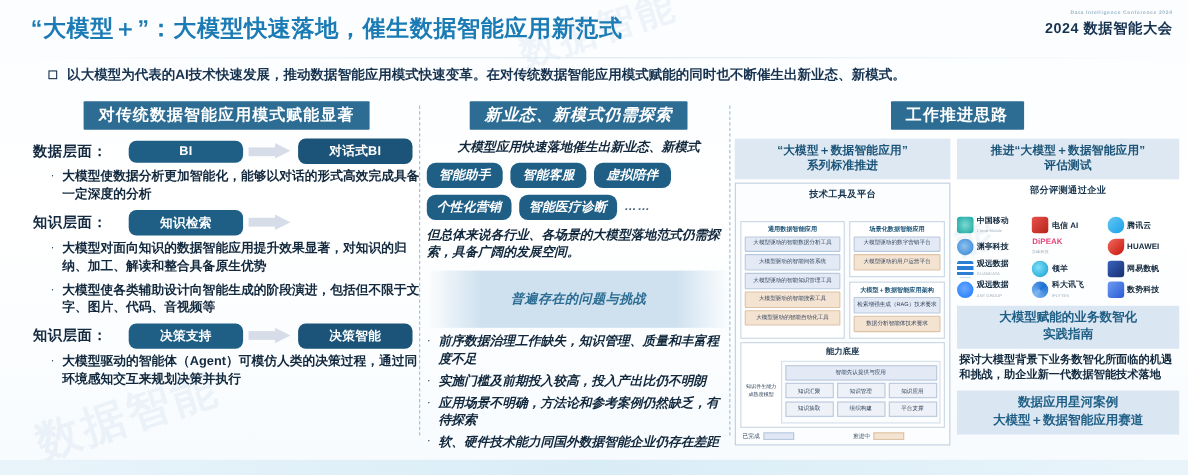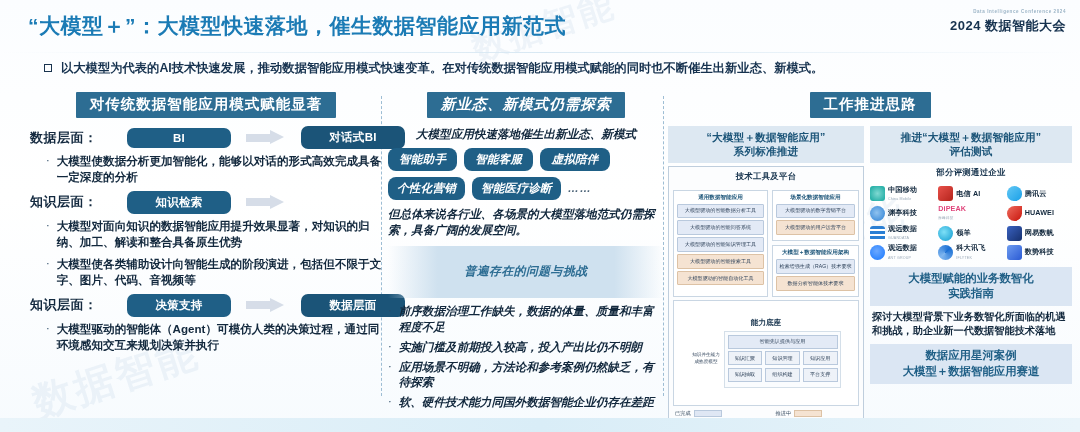--- a/index.html
+++ b/index.html
@@ -68,21 +68,21 @@
   .vdiv-2 { left: 663px; }
 
   .sec-head {
     display: inline-block; background: #2d6d93; color: #ffffff;
     font-size: 14.5px; font-weight: bold; letter-spacing: 1px;
     padding: 3px 14px 4px; border-radius: 1px;
   }
   .head-wrap { text-align: center; margin-bottom: 8px; }
 
   
-  .layer-row { display: flex; align-items: center; gap: 11px; margin-top: 3px; }
+  .layer-row { display: flex; align-items: center; gap: 1px; margin-top: 3px; }
   .layer-label {
     font-size: 13px; font-weight: bold; color: #13293f;
     width: 86px; flex: 0 0 auto; letter-spacing: .5px;
   }
   .pill {
     background: #1f5f86; color: #fff; font-size: 11.5px; font-weight: bold;
     border-radius: 7px; text-align: center; padding: 4px 0;
     width: 104px; flex: 0 0 auto; letter-spacing: .3px;
   }
   .pill.dark { background: #1b5478; }
@@ -132,32 +132,32 @@
   .rc-title {
     background: #dde8f2; color: #1b5478; font-size: 10.6px; font-weight: bold;
     text-align: center; line-height: 1.35; padding: 4px 2px; letter-spacing: .2px;
   }
   .rc-panel {
     border: 1px solid #bfcedd; background: #fcfdfe; padding: 4px;
     margin-top: 3px;
   }
   .panel-cap {
     text-align: center; font-size: 8.4px; font-weight: bold; color: #17344e;
-    margin-bottom: 8px; letter-spacing: .3px;
+    margin-bottom: 19px; letter-spacing: .3px;
   }
   .twocol { display: flex; gap: 4px; }
   .subbox { border: 1px solid #c9d6e3; background: #ffffff; padding: 3px; flex: 1 1 0; }
   .subcap { text-align: center; font-size: 5.6px; font-weight: bold; color: #1b5478; margin-bottom: 2px; }
   .chip {
     border: 1px solid #b9c9dd; background: #e3eaf6; color: #2b3f57;
     font-size: 5.1px; text-align: center; line-height: 1.45; padding: 2.5px 1px;
     margin-bottom: 2.5px; border-radius: 1px;
   }
   .chip.orange { background: #f5e3d2; border-color: #ddc2a5; }
-  .cap-panel { border: 1px solid #c9d6e3; background:#fff; margin-top: 3px; padding: 17px; }
+  .cap-panel { border: 1px solid #c9d6e3; background:#fff; margin-top: 3px; padding: 3px; }
   .cap-head { text-align:center; font-size: 7.6px; font-weight:bold; color:#17344e; margin-bottom:3px; }
   .cap-body { display:flex; gap:3px; align-items:center; }
   .cap-side { font-size:4.6px; color:#2b3f57; width:30px; text-align:center; line-height:1.5; flex:0 0 auto;}
   .cap-main { flex:1 1 auto; border:1px solid #d4dfe9; padding:2.5px; background:#fafcfe;}
   .cap-wide { border:1px solid #b9c9dd; background:#e3eaf6; font-size:5.1px; text-align:center; padding:2.5px; margin-bottom:2.5px; color:#2b3f57;}
   .cap-row { display:flex; gap:3px; margin-bottom:2.5px;}
   .cap-cell { flex:1 1 0; border:1px solid #b9c9dd; background:#eef2f8; font-size:5.1px; text-align:center; padding:2.5px 0; color:#2b3f57;}
   .legend { display:flex; gap:6px; align-items:center; margin-top:4px; padding-left:2px;}
   .lg { display:flex; gap:3px; align-items:center; font-size:5.2px; color:#33485e;}
   .lg-sw { width:28px; height:7px; border:1px solid #b9c9dd; background:#dfe7f4;}
@@ -244,21 +244,21 @@
         <span class="dot">·</span>
         <span class="d-txt">大模型使各类辅助设计向智能生成的阶段演进，包括但不限于文字、图片、代码、音视频等</span>
       </div>
 
       <div class="layer-row">
         <div class="layer-label">知识层面：</div>
         <div class="pill">决策支持</div>
         <div class="arrow-wrap">
             <div class="arrow"></div>
           </div>
-        <div class="pill dark">数据层面</div>
+        <div class="pill dark">决策智能</div>
       </div>
       <div class="desc">
         <span class="dot">·</span>
         <span class="d-txt">大模型驱动的智能体（Agent）可模仿人类的决策过程，通过同环境感知交互来规划决策并执行</span>
       </div>
     </div>
 
     <div class="col col-b">
       <div class="head-wrap"><span class="sec-head">新业态、新模式仍需探索</span></div>
       <div class="mid-lead">大模型应用快速落地催生出新业态、新模式</div>
@@ -273,21 +273,21 @@
         <div class="tag wide">智能医疗诊断</div>
         <div class="dots-more">……</div>
       </div>
 
       <div class="mid-para">但总体来说各行业、各场景的大模型落地范式仍需探索，具备广阔的发展空间。</div>
 
       <div class="chal-head">普遍存在的问题与挑战</div>
 
       <div class="chal-item">
         <span class="dot">·</span>
-        <span class="c-txt">前序数据治理工作缺失，数据的体量、质量和丰富程度不足</span>
+        <span class="c-txt">前序数据治理工作缺失，知识管理、质量和丰富程度不足</span>
       </div>
       <div class="chal-item">
         <span class="dot">·</span>
         <span class="c-txt">实施门槛及前期投入较高，投入产出比仍不明朗</span>
       </div>
       <div class="chal-item">
         <span class="dot">·</span>
         <span class="c-txt">应用场景不明确，方法论和参考案例仍然缺乏，有待探索</span>
       </div>
       <div class="chal-item">

